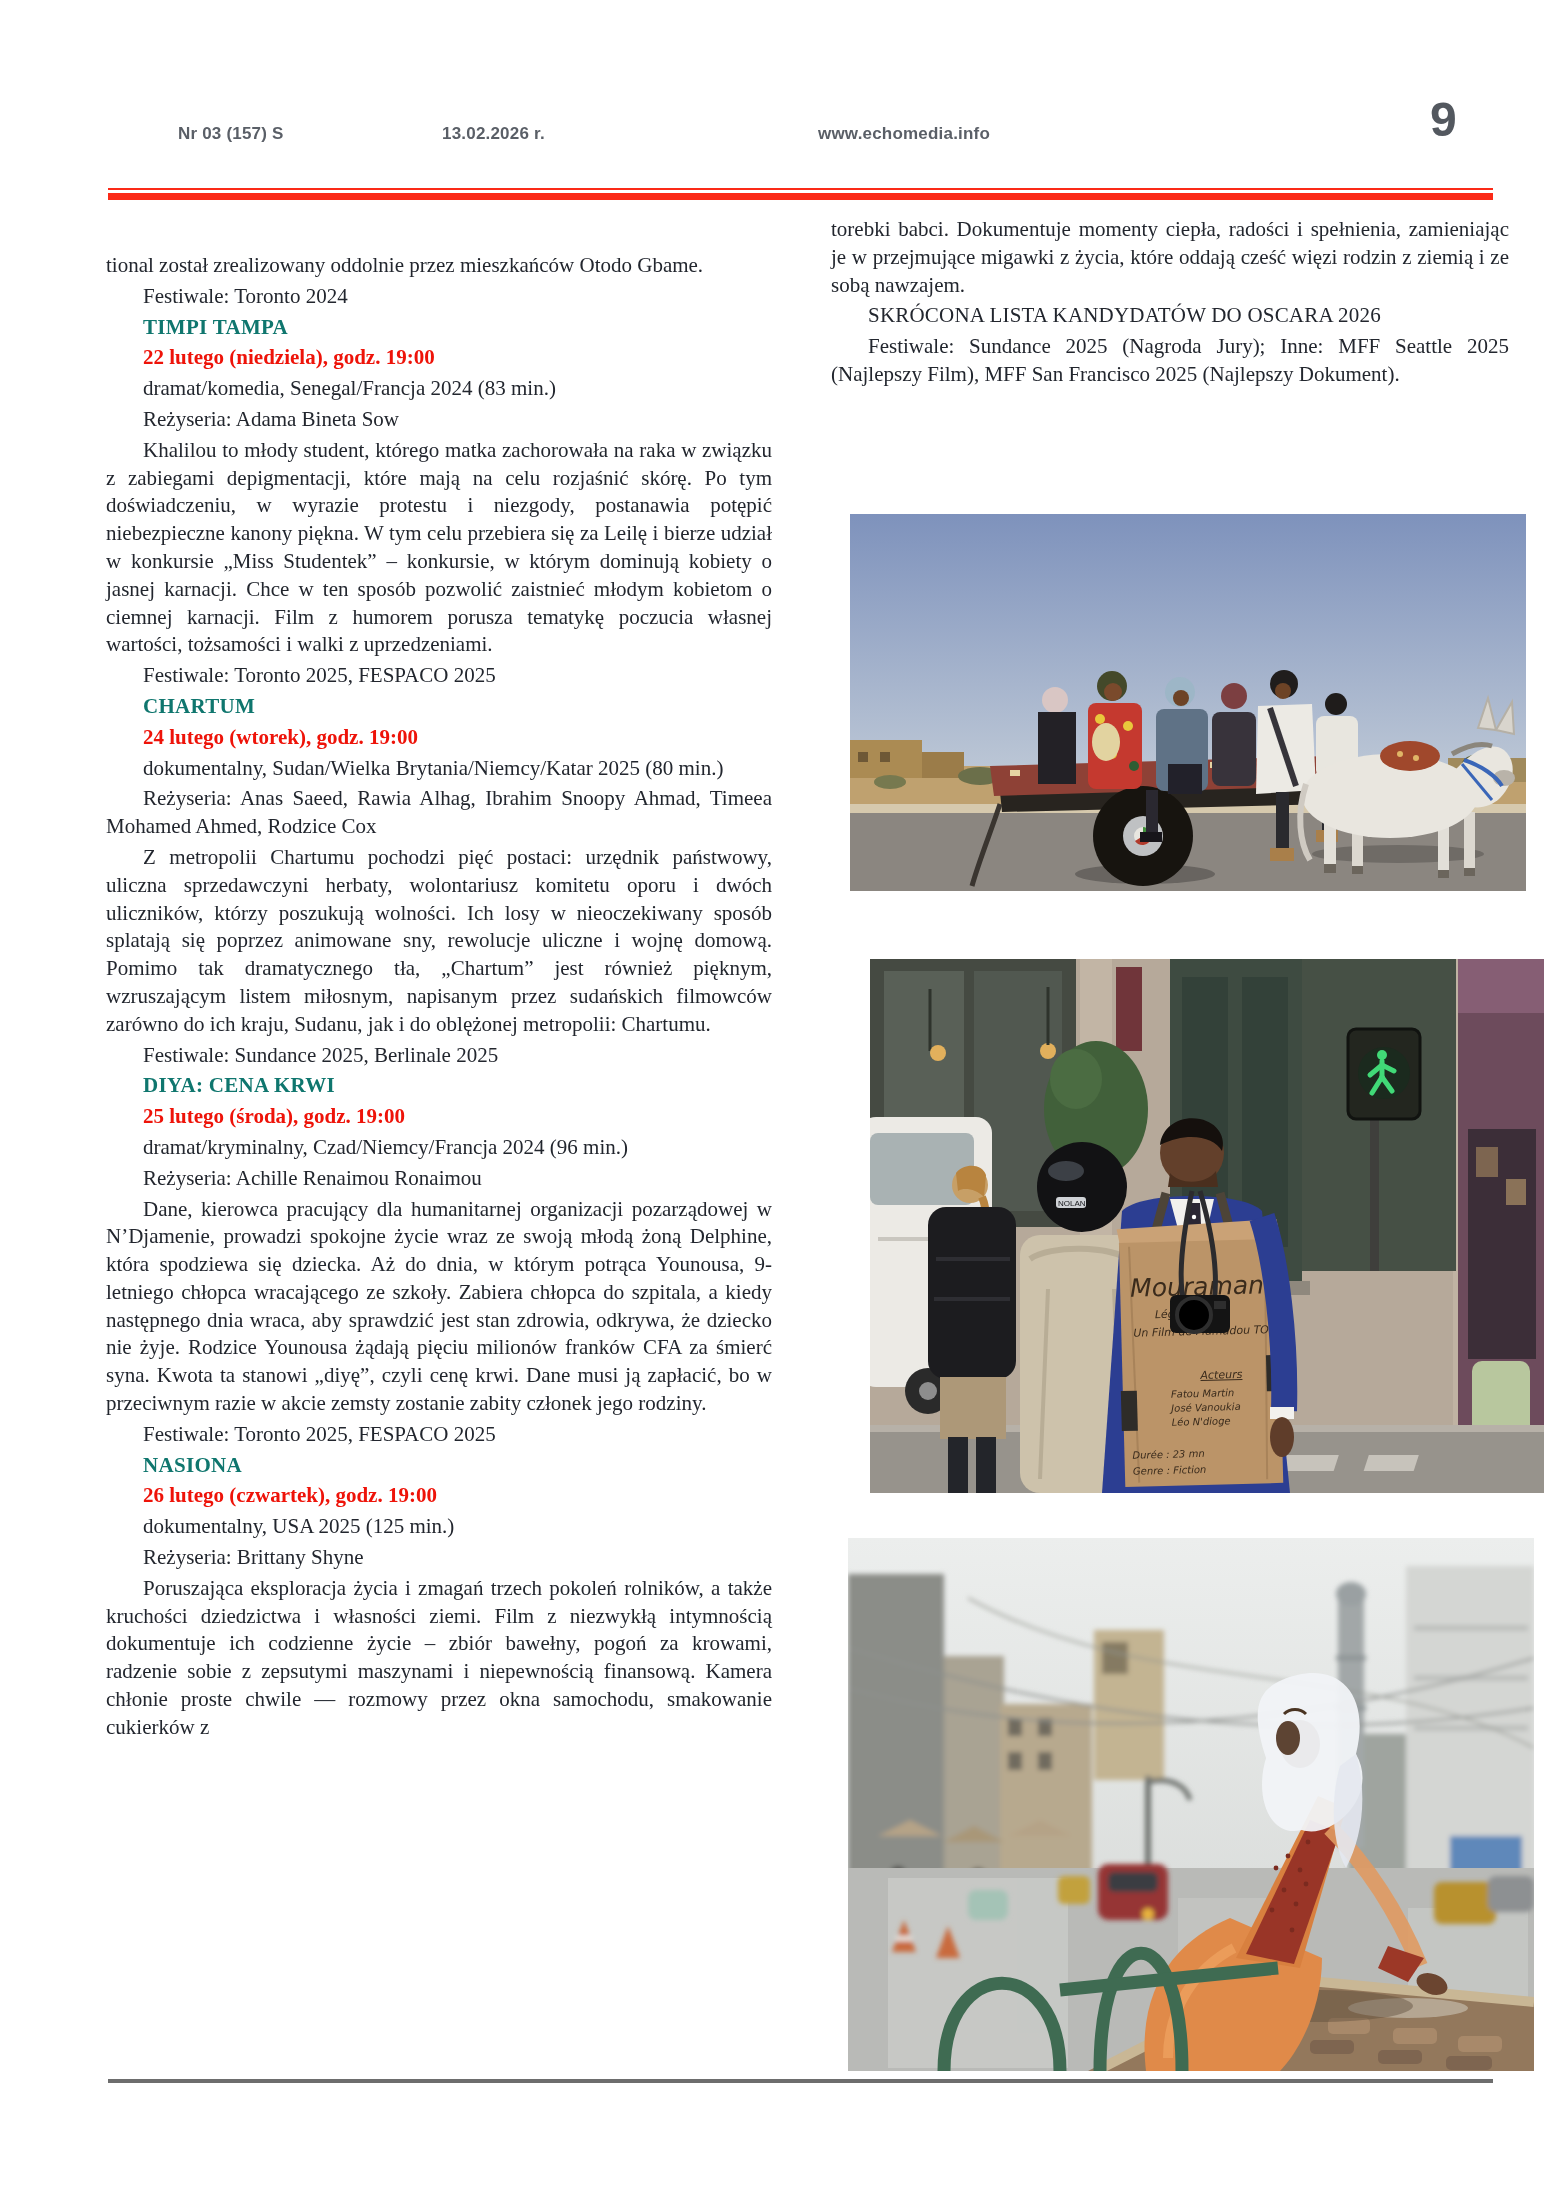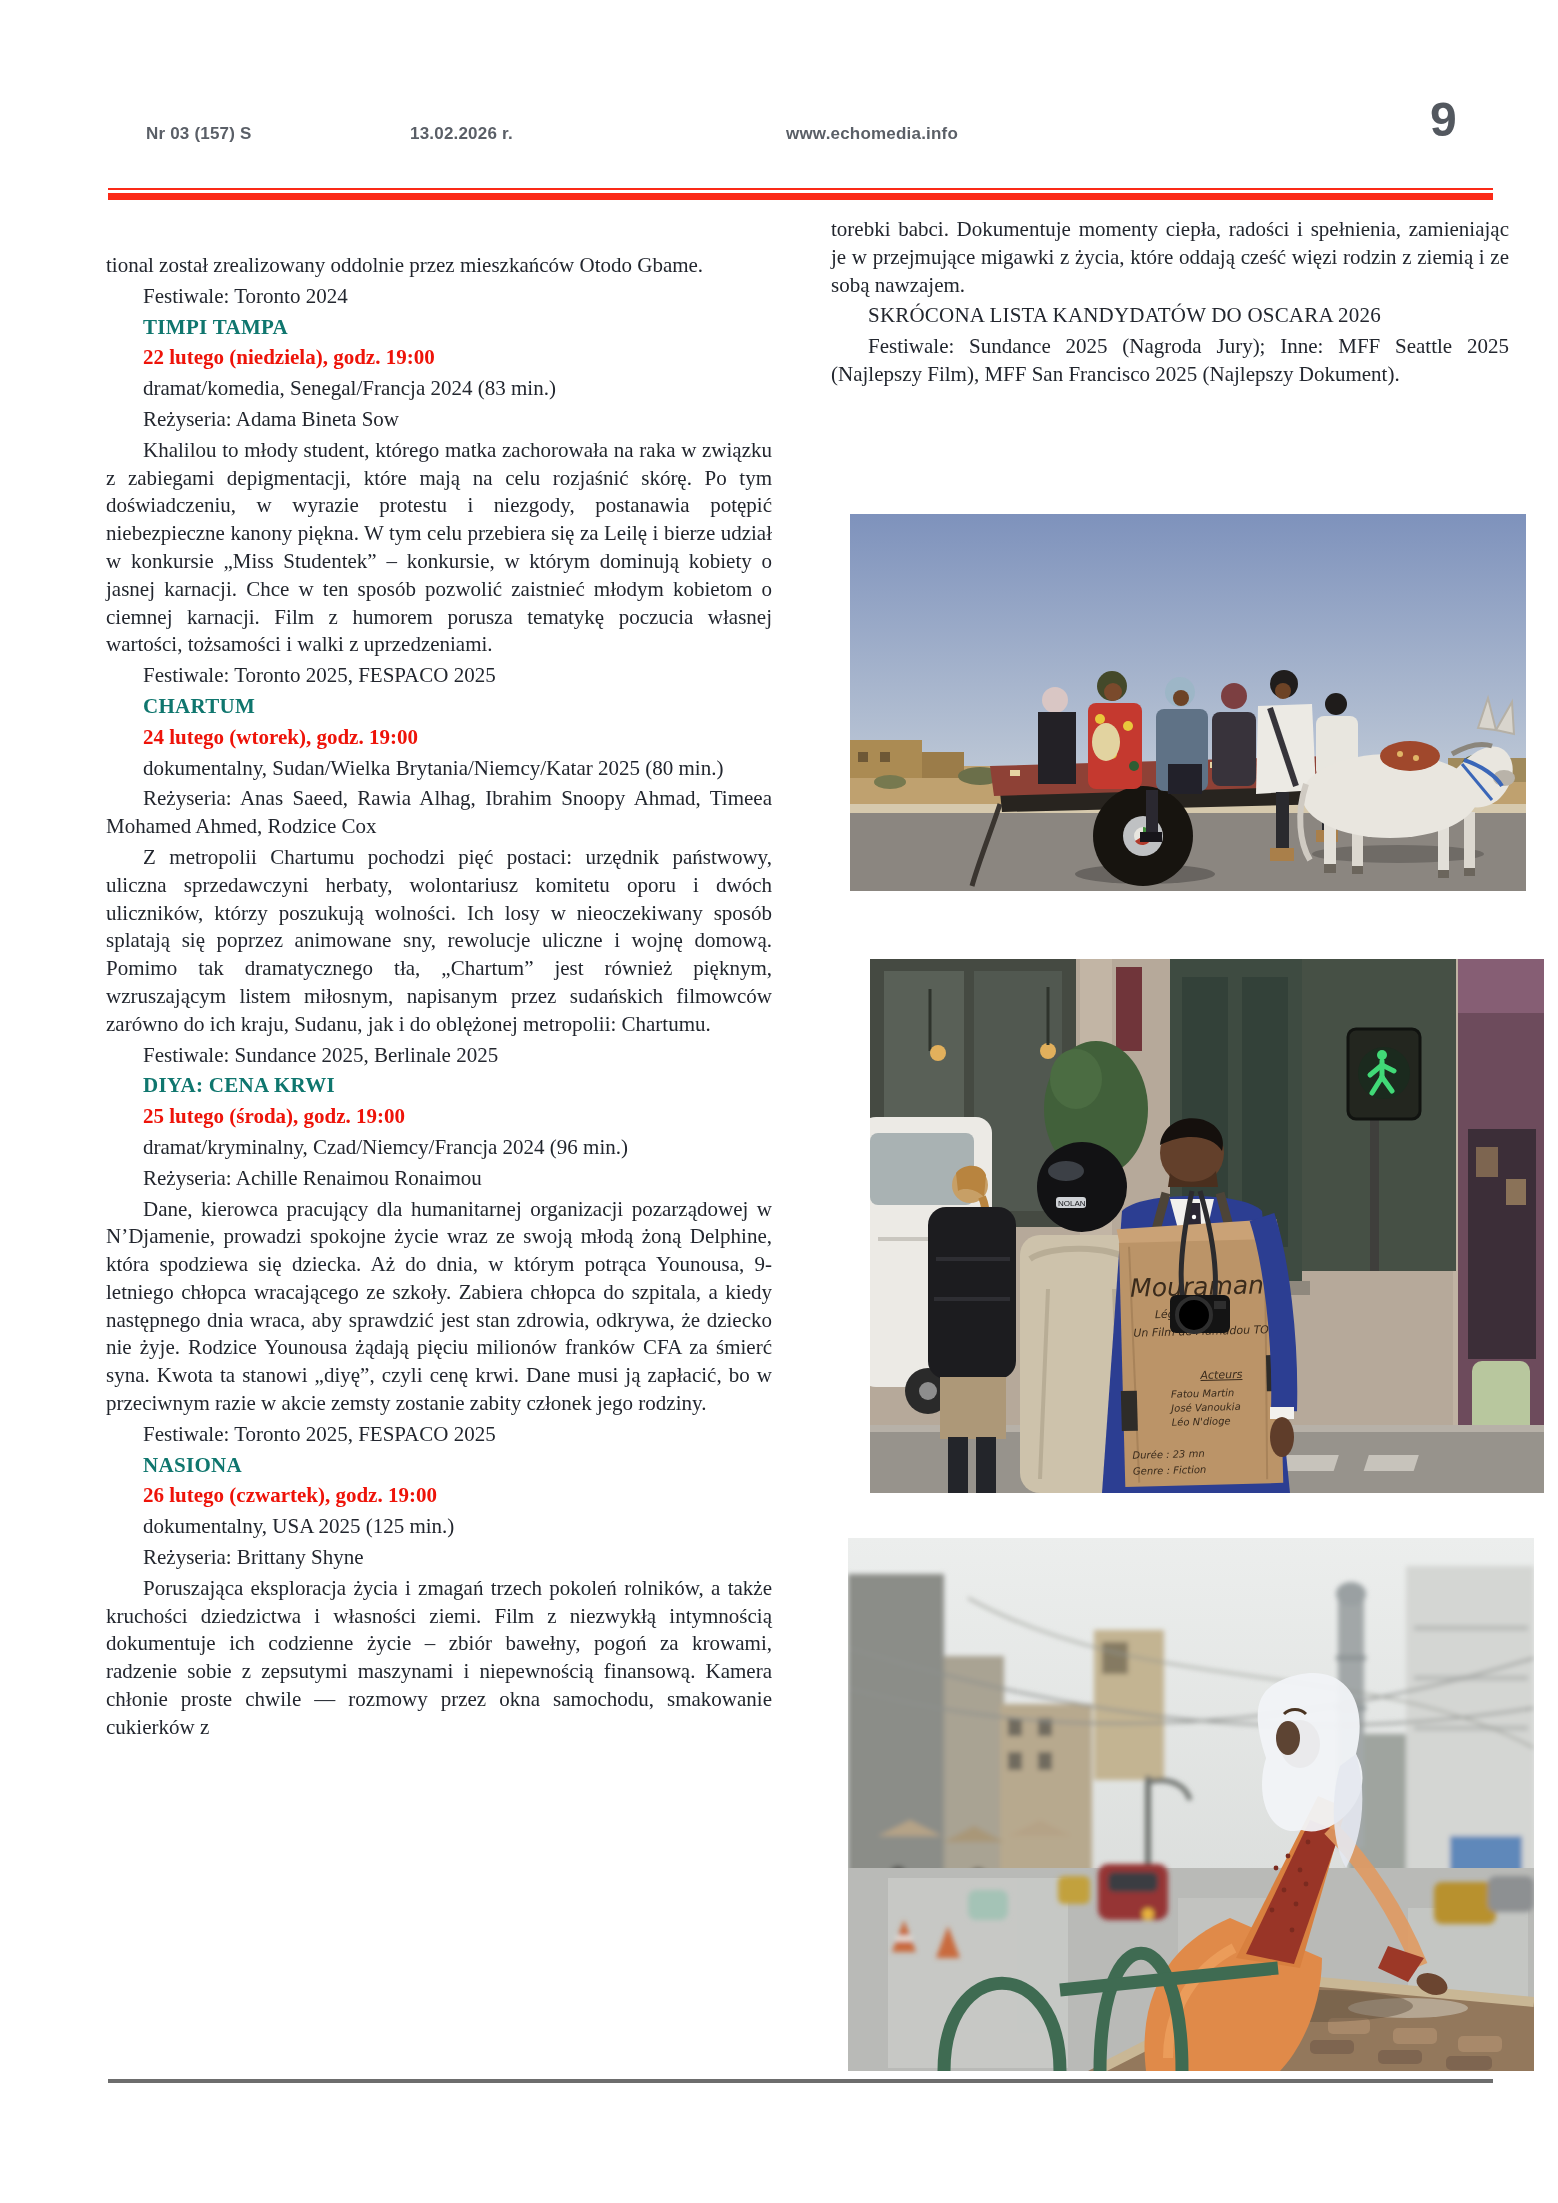--- a/index.html
+++ b/index.html
@@ -1,20 +1,20 @@
 <!DOCTYPE html>
 <html lang="pl"><head>
 <meta charset="utf-8">
 <style>
   html,body{margin:0;padding:0;background:#ffffff;}
   .page{position:relative;width:1558px;height:2203px;background:#ffffff;overflow:hidden;
         font-family:"Liberation Serif",serif;color:#22262e;}
   
   .hdr{position:absolute;font-family:"Liberation Sans",sans-serif;font-weight:bold;
-       color:#5a5f67;font-size:17px;letter-spacing:.2px;}
+       color:#5a5f67;font-size:17px;letter-spacing:.2px;margin-left:32px;}
   .hdr.issue{left:146px;top:124px;}
   .hdr.date{left:410px;top:124px;}
   .hdr.url{left:786px;top:124px;}
   .pagenum{position:absolute;left:1430px;top:96px;font-family:"Liberation Sans",sans-serif;
            font-weight:bold;font-size:48px;line-height:1;color:#53585f;}
   .rule-red{position:absolute;left:108px;top:188px;width:1385px;height:3px;
             border-top:2px solid #fb2a18;border-bottom:7px solid #fb2a18;}
   .rule-gray{position:absolute;left:108px;top:2079px;width:1385px;height:4px;background:#6d6d6d;}
   
   .col{position:absolute;top:216px;font-size:21px;line-height:27.8px;text-align:justify;}

